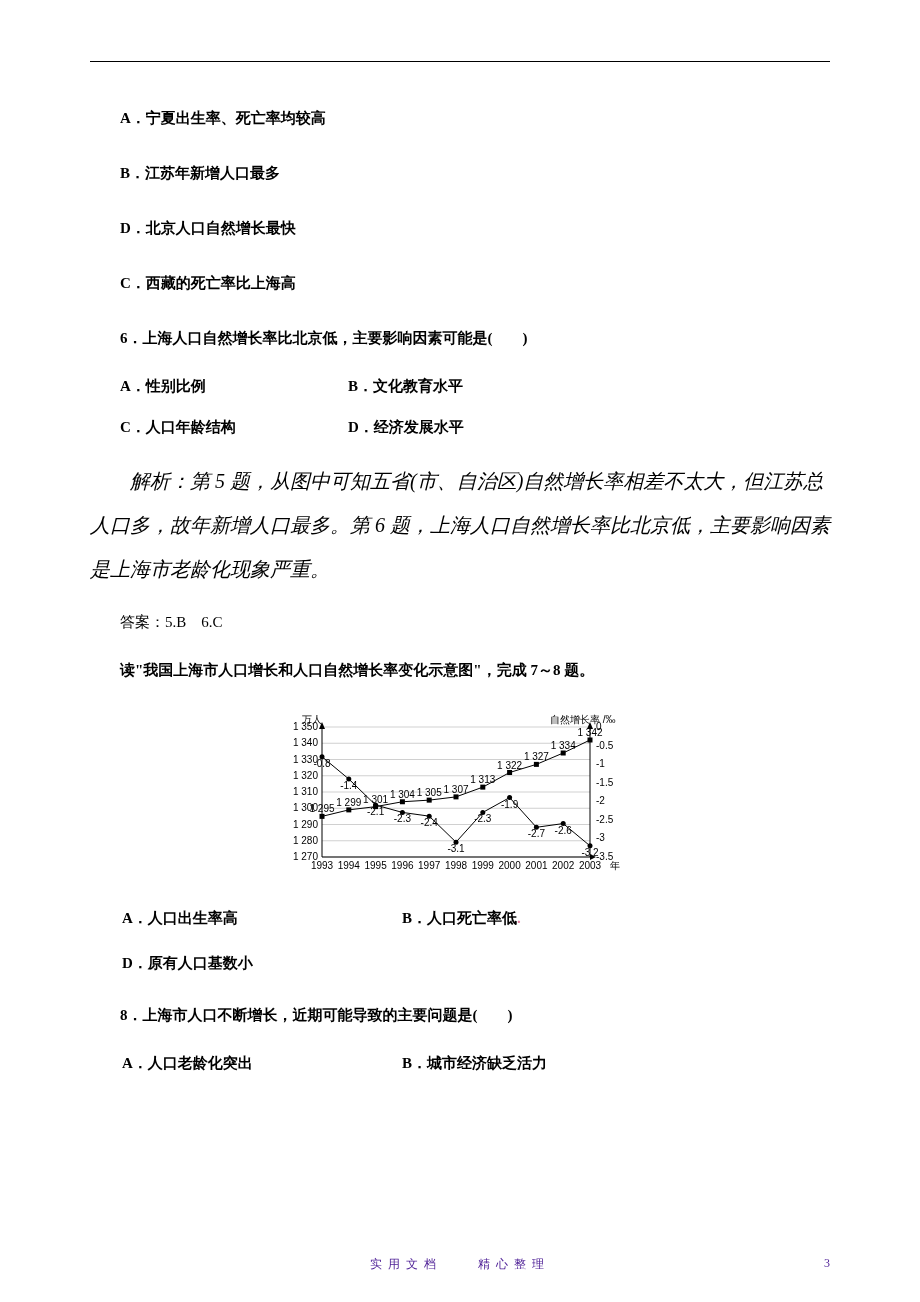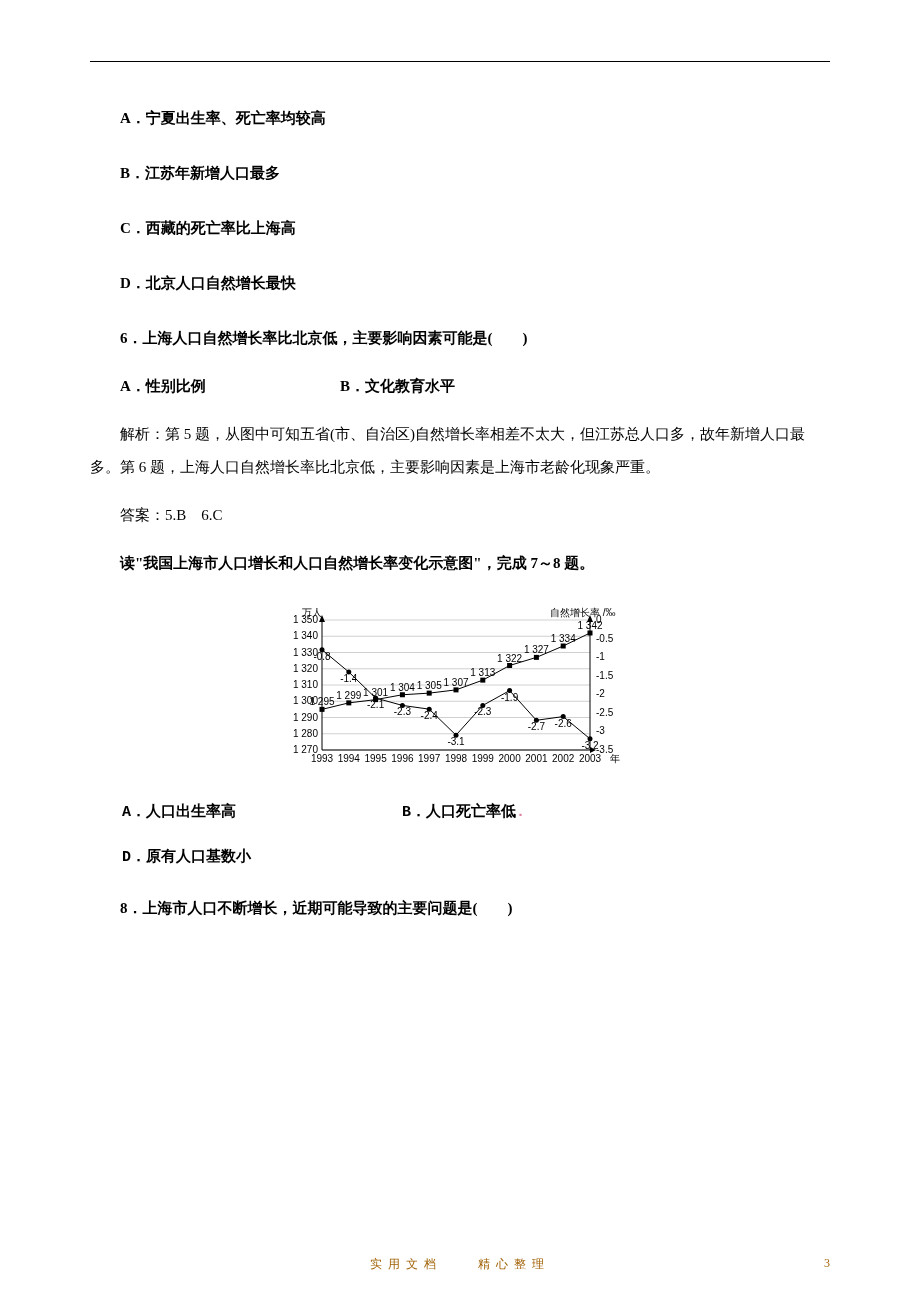--- a/index.html
+++ b/index.html
@@ -27,79 +27,84 @@
     line-height: 2.2;
     margin: 0 0 22px 0;
     text-indent: 2em;
     font-weight: bold;
   }
   .opt-row {
     font-size: 15px;
     font-weight: bold;
     margin: 0 0 22px 0;
     display: flex;
-    gap: 0;
+    gap: 8px;
     padding-left: 2em;
   }
   .opt-row .opt { width: 220px; }
   .expl {
-    font-size: 15px;
+    font-size: 20px;
     line-height: 2.2;
     margin: 0 0 22px 0;
     text-indent: 2em;
+    font-style: italic;
   }
   .answer {
     font-size: 15px;
     font-weight: normal;
     margin: 0 0 22px 0;
     text-indent: 2em;
   }
   .chart-wrap {
     display: flex;
     justify-content: center;
     margin: 10px 0 30px 0;
   }
   svg { display: block; }
   .footer {
     position: absolute;
     bottom: 30px;
     left: 0;
     width: 100%;
     font-size: 12px;
-    color: #a16207;
+    color: #4c1d95;
   }
   .footer-inner {
     display: flex;
     justify-content: center;
     position: relative;
     padding: 0 90px;
   }
   .footer-center { letter-spacing: 6px; }
   .footer-right { position: absolute; right: 90px; }
-  .q7-opt-wrap { padding-left: 2em; margin-bottom: 22px; font-family: Liberation Mono, monospace; }
+  .q7-opt-wrap { padding-left: 2em; margin-bottom: 22px; }
   .q7-row { display: flex; font-size: 15px; font-weight: bold; margin-bottom: 26px; }
   .q7-row .c1 { width: 280px; }
   .pink-dot { color: #e07fa0; display: inline; }
   .axis-text { font-size: 10px; font-family: sans-serif; }
 </style>
 </head>
 <body>
 
 <div class="page">
   <hr class="hr-top">
 
   <p class="line">A．宁夏出生率、死亡率均较高</p>
   <p class="line">B．江苏年新增人口最多</p>
+  <p class="line">D．北京人口自然增长最快</p>
   <p class="line">C．西藏的死亡率比上海高</p>
-  <p class="line">D．北京人口自然增长最快</p>
 
   <p class="line">6．上海人口自然增长率比北京低，主要影响因素可能是(　　)</p>
   <div class="opt-row">
     <span class="opt">A．性别比例</span>
     <span class="opt">B．文化教育水平</span>
+  </div>
+  <div class="opt-row">
+    <span class="opt">C．人口年龄结构</span>
+    <span class="opt">D．经济发展水平</span>
   </div>
 
   <p class="expl">解析：第 5 题，从图中可知五省(市、自治区)自然增长率相差不太大，但江苏总人口多，故年新增人口最多。第 6 题，上海人口自然增长率比北京低，主要影响因素是上海市老龄化现象严重。</p>
 
   <p class="answer">答案：5.B　6.C</p>
 
   <p class="line">读"我国上海市人口增长和人口自然增长率变化示意图"，完成 7～8 题。</p>
 
   <div class="chart-wrap">
     <svg id="chart" width="360" height="170">
@@ -202,20 +207,26 @@
     <div class="q7-row">
       <span class="c1">A．人口出生率高</span>
       <span><span>B．人口死亡率低</span><span class="pink-dot">.</span></span>
     </div>
     <div class="q7-row">
       <span>D．原有人口基数小</span>
     </div>
   </div>
 
   <p class="line">8．上海市人口不断增长，近期可能导致的主要问题是(　　)</p>
+  <div class="q7-opt-wrap">
+    <div class="q7-row">
+      <span class="c1">A．人口老龄化突出</span>
+      <span>B．城市经济缺乏活力</span>
+    </div>
+  </div>
 
   <div class="footer">
     <div class="footer-inner">
       <span class="footer-center">实用文档　　精心整理</span>
       <span class="footer-right">3</span>
     </div>
   </div>
 </div>
 
 </body></html>

